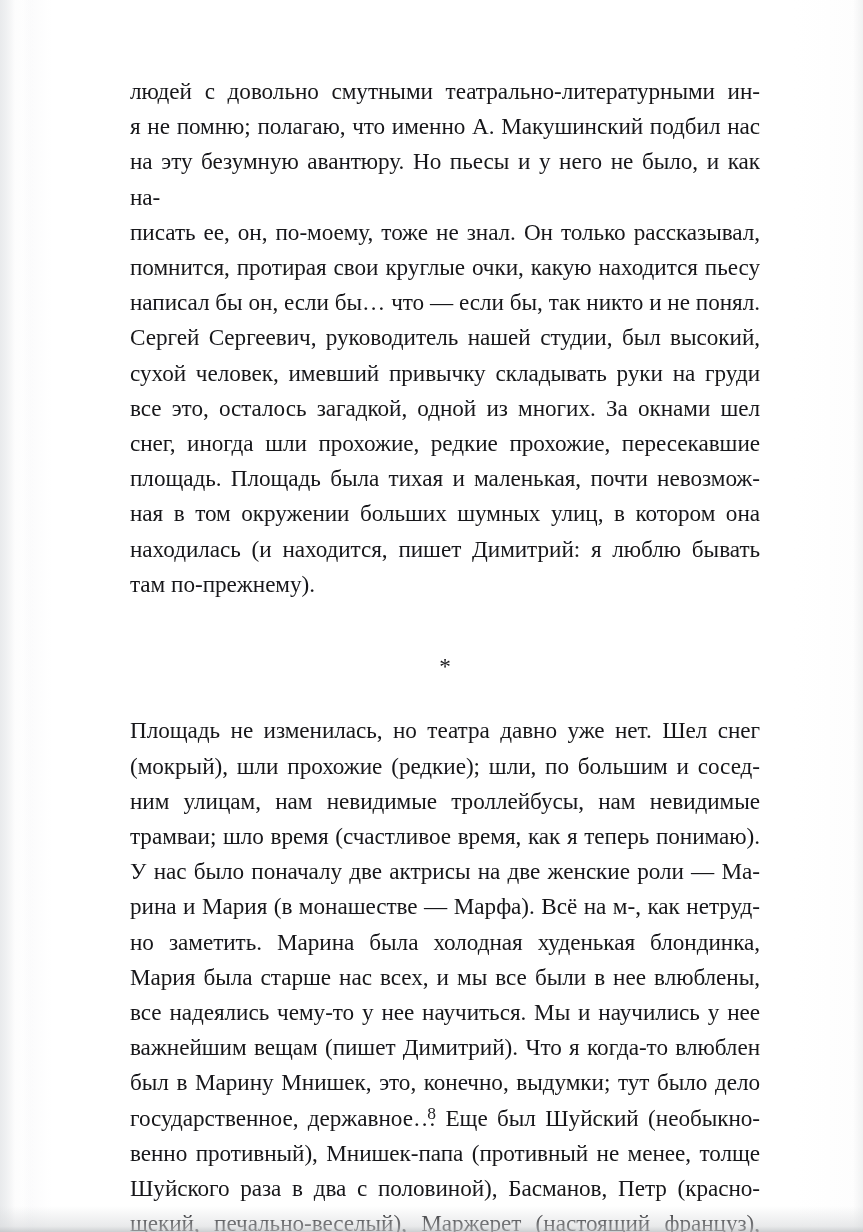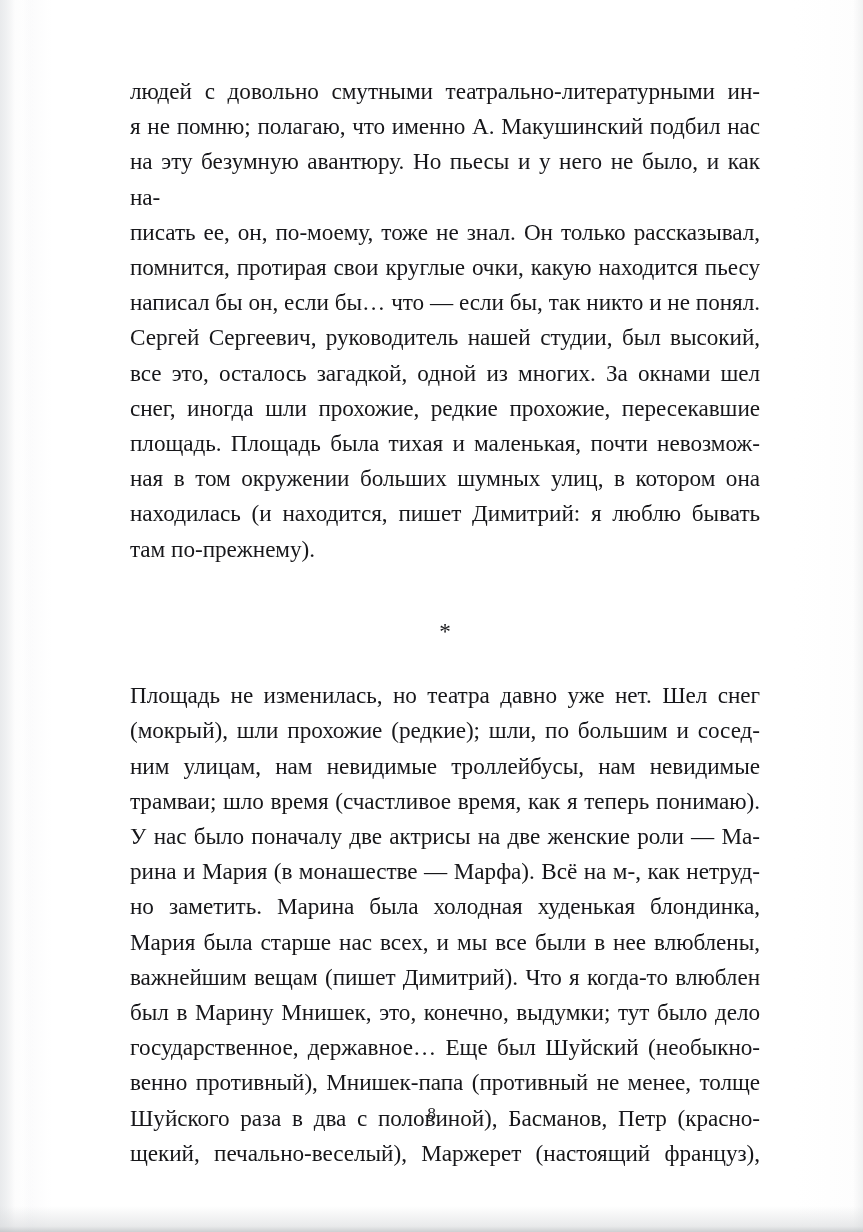--- a/index.html
+++ b/index.html
@@ -115,20 +115,21 @@
   <div class="text-block">
 
     <div class="para">
       <span class="ln j">людей с довольно смутными театрально-литературными ин-</span>
       <span class="ln j">я не помню; полагаю, что именно А. Макушинский подбил нас</span>
       <span class="ln j">на эту безумную авантюру. Но пьесы и у него не было, и как на-</span>
       <span class="ln j">писать ее, он, по-моему, тоже не знал. Он только рассказывал,</span>
       <span class="ln j">помнится, протирая свои круглые очки, какую находится пьесу</span>
       <span class="ln j">написал бы он, если бы… что — если бы, так никто и не понял.</span>
       <span class="ln j">Сергей Сергеевич, руководитель нашей студии, был высокий,</span>
+      <span class="ln j">сухой человек, имевший привычку складывать руки на груди</span>
       <span class="ln j">все это, осталось загадкой, одной из многих. За окнами шел</span>
       <span class="ln j">снег, иногда шли прохожие, редкие прохожие, пересекавшие</span>
       <span class="ln j">площадь. Площадь была тихая и маленькая, почти невозмож-</span>
       <span class="ln j">ная в том окружении больших шумных улиц, в котором она</span>
       <span class="ln j">находилась (и находится, пишет Димитрий: я люблю бывать</span>
       <span class="ln">там по-прежнему).</span>
     </div>
 
     <div class="gap-before-break"></div>
     <div class="section-break">*</div>
@@ -136,20 +137,21 @@
 
     <div class="para">
       <span class="ln j">Площадь не изменилась, но театра давно уже нет. Шел снег</span>
       <span class="ln j">(мокрый), шли прохожие (редкие); шли, по большим и сосед-</span>
       <span class="ln j">ним улицам, нам невидимые троллейбусы, нам невидимые</span>
       <span class="ln j">трамваи; шло время (счастливое время, как я теперь понимаю).</span>
       <span class="ln j">У нас было поначалу две актрисы на две женские роли — Ма-</span>
       <span class="ln j">рина и Мария (в монашестве — Марфа). Всё на м-, как нетруд-</span>
       <span class="ln j">но заметить. Марина была холодная худенькая блондинка,</span>
       <span class="ln j">Мария была старше нас всех, и мы все были в нее влюблены,</span>
+      <span class="ln j">все надеялись чему-то у нее научиться. Мы и научились у нее</span>
       <span class="ln j">важнейшим вещам (пишет Димитрий). Что я когда-то влюблен</span>
       <span class="ln j">был в Марину Мнишек, это, конечно, выдумки; тут было дело</span>
       <span class="ln j">государственное, державное… Еще был Шуйский (необыкно-</span>
       <span class="ln j">венно противный), Мнишек-папа (противный не менее, толще</span>
       <span class="ln j">Шуйского раза в два с половиной), Басманов, Петр (красно-</span>
       <span class="ln j">щекий, печально-веселый), Маржерет (настоящий француз),</span>
 
     </div>
 
   </div>

